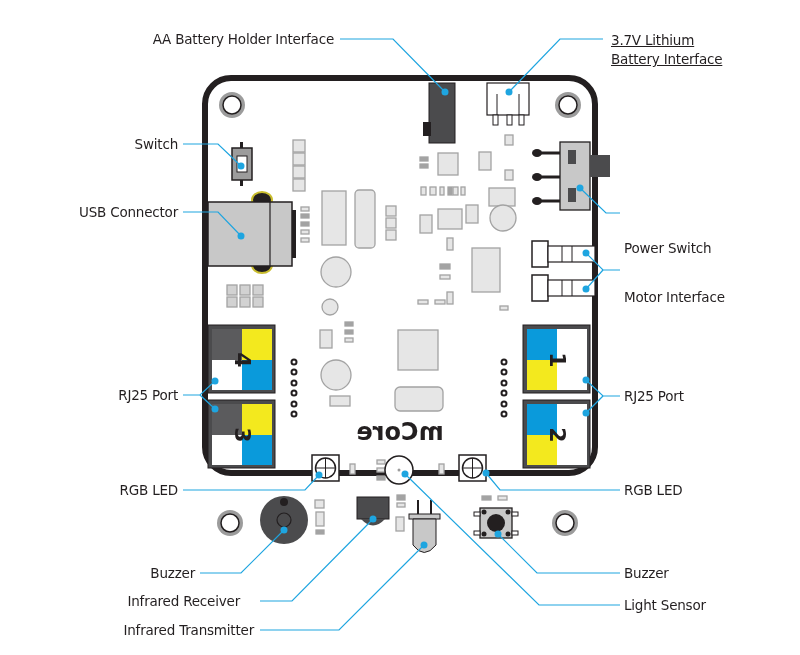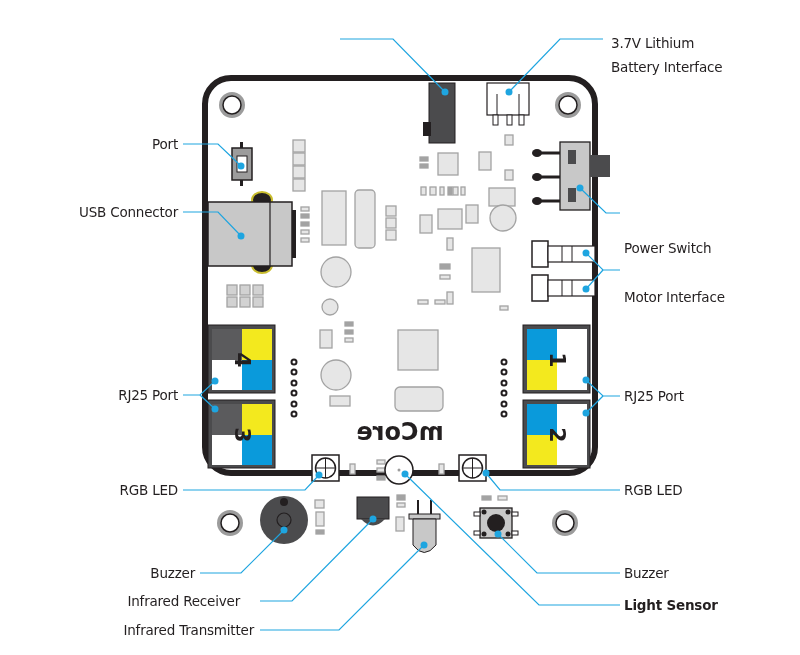--- a/index.html
+++ b/index.html
@@ -1,20 +1,20 @@
 <!DOCTYPE html>
 <html><head>
 <meta charset="utf-8">
 <style>
   html, body { margin: 0; padding: 0; background: #ffffff; }
   body { width: 800px; height: 655px; position: relative; overflow: hidden; font-family: "DejaVu Sans", sans-serif; }
   #stage { position: absolute; left: 0; top: 0; width: 800px; height: 655px; }
   .lbl { position: absolute; font-size: 13.5px; color: #231f20; line-height: 16px; white-space: nowrap; letter-spacing: -0.2px; }
   .lbl.r { text-align: right; }
-  .lbl.multi { white-space: pre; line-height: 24px; }
+  .lbl.multi { white-space: pre; line-height: 19px; text-decoration: underline; }
   svg text { font-family: "DejaVu Sans", sans-serif; }
 </style>
 </head>
 <body>
 
 <div id="stage">
 <svg width="800" height="655" viewBox="0 0 800 655" xmlns="http://www.w3.org/2000/svg">
 
   <rect x="205" y="78" width="390" height="395" rx="26" ry="26" fill="#ffffff" stroke="#231f20" stroke-width="6"></rect>
 
@@ -303,28 +303,29 @@
         <circle cx="486" cy="473" r="3.5"></circle>
         <circle cx="284" cy="530" r="3.5"></circle>
         <circle cx="373" cy="519" r="3.5"></circle>
     <circle cx="424" cy="545" r="3.5"></circle>
         <circle cx="498" cy="534" r="3.5"></circle>
         <circle cx="405" cy="474" r="3.5"></circle>
   </g>
 </svg>
 
 
+<div class="lbl r" style="right:466px; top:31px;">AA Battery Holder Interface</div>
 <div class="lbl multi" style="left:611px; top:31px;">3.7V Lithium
 Battery Interface</div>
-<div class="lbl r" style="right:622px; top:136px;">Port</div>
+<div class="lbl r" style="right:622px; top:136px;">Switch</div>
 <div class="lbl r" style="right:622px; top:204px;text-align:center;">USB Connector</div>
 <div class="lbl" style="left:624px; top:205px;margin-top:35px;">Power Switch</div>
 <div class="lbl" style="left:624px; top:262px;margin-top:27px;">Motor Interface</div>
 <div class="lbl r" style="right:622px; top:387px;">RJ25 Port</div>
 <div class="lbl" style="left:624px; top:388px;">RJ25 Port</div>
 <div class="lbl r" style="right:622px; top:482px;">RGB LED</div>
 <div class="lbl" style="left:624px; top:482px;">RGB LED</div>
 <div class="lbl r" style="right:605px; top:565px;margin-left:28px;">Buzzer</div>
 <div class="lbl r" style="right:560px; top:593px;text-align:center;">Infrared Receiver</div>
 <div class="lbl r" style="right:546px; top:622px;margin-left:36px;">Infrared Transmitter</div>
 <div class="lbl" style="left:624px; top:565px;">Buzzer</div>
-<div class="lbl" style="left:624px; top:597px;font-weight:bold;">Light Sensor</div>
+<div class="lbl" style="left:624px; top:597px;">Light Sensor</div>
 </div>
 
 </body></html>

